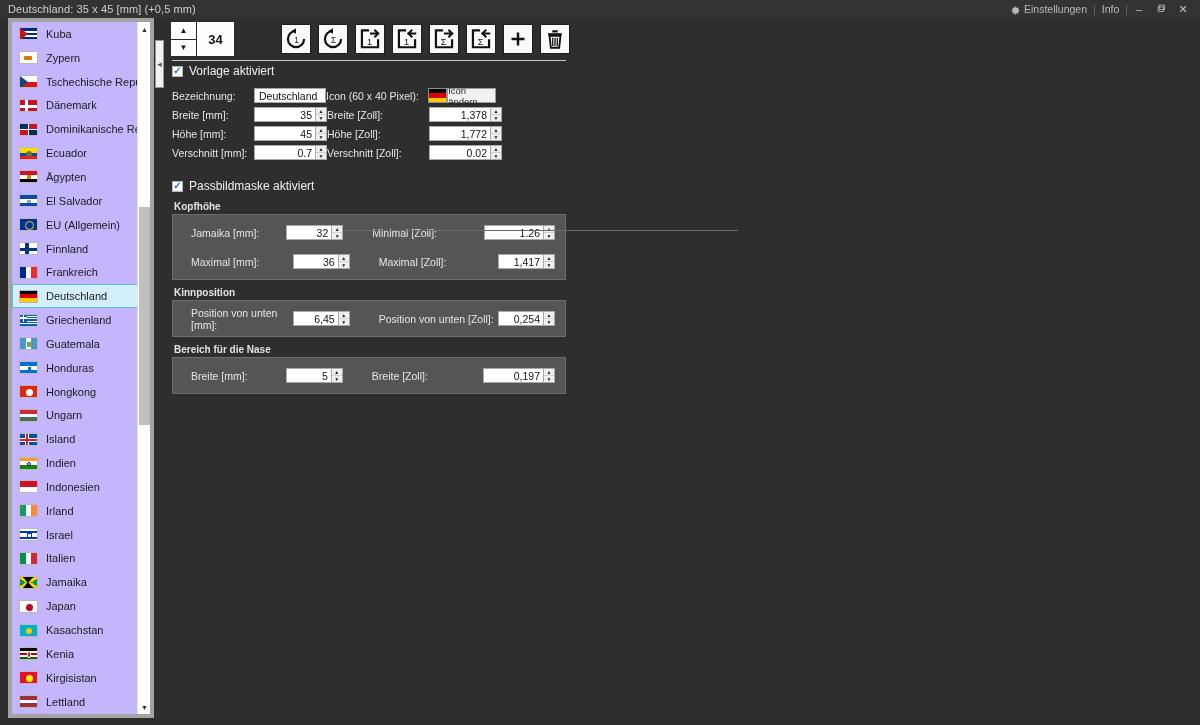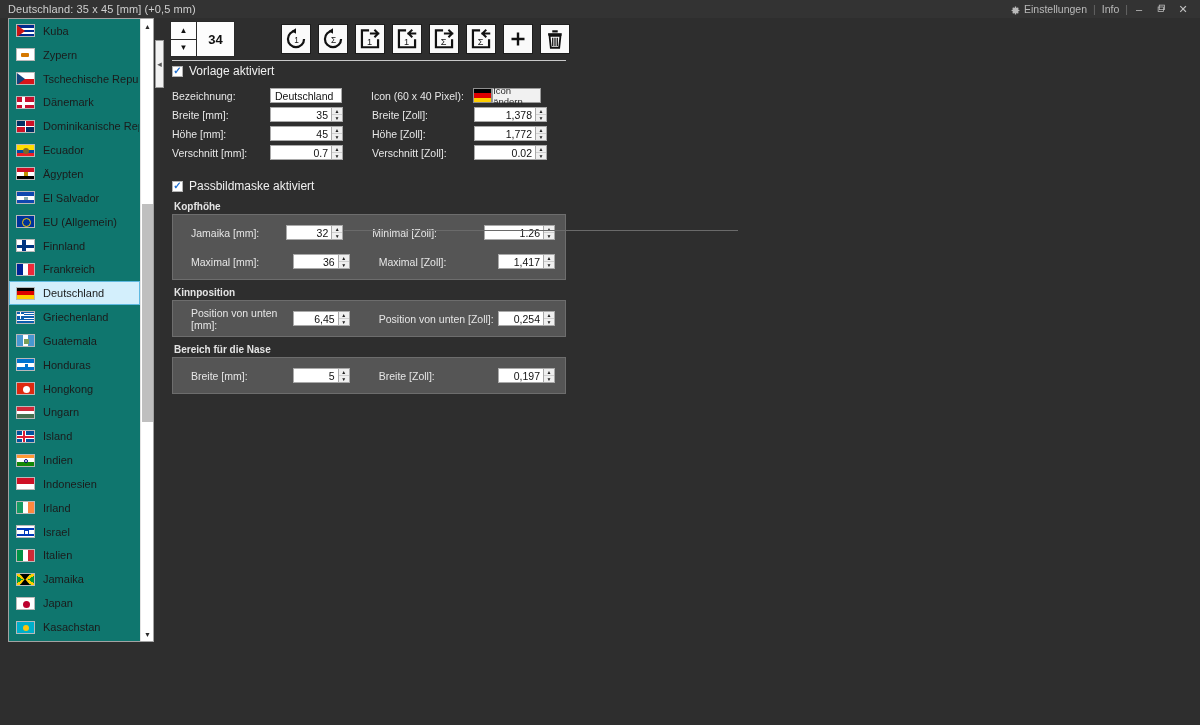--- a/index.html
+++ b/index.html
@@ -31,23 +31,23 @@
     display:flex; align-items:center; gap:4px; padding:0 6px; height:18px;
   }
   #titlebar-right .sep { color:#6a6a6a; }
   .gear {
     width:9px; height:9px; display:inline-block; position:relative;
   }
   .winbtn { width:22px; text-align:center; color:#c2c2c2; font-size:11px; }
 
   
   #list-panel {
-    position:absolute; left:8px; top:18px; width:146px; height:624px;
-    background:#0f766e;
-    border:1px solid #a3a3a3;
+    position:absolute; left:8px; top:18px; width:146px; height:700px;
+    background:#c4b5fd;
+    border:4px solid #a3a3a3;
     overflow:hidden;
   }
   #list-inner {
     position:absolute; left:0; top:0; width:131px; height:100%;
     overflow:hidden;
   }
   .list-item {
     height:23.85px;
     display:flex; align-items:center;
     padding-left:6px;
@@ -154,23 +154,23 @@
     display:flex; flex-direction:column;
   }
   .updown i {
     flex:1; display:flex; align-items:center; justify-content:center;
     color:#222; font-size:5px; font-style:normal;
   }
   .updown i.up { border-bottom:1px solid #cfcfcf; }
 
   
   .blk-row { display:flex; align-items:center; height:19px; }
-  .c-lab-l { width:98px; }
+  .c-lab-l { width:82px; }
   .c-inp-l { width:72px; }
-  .c-lab-r { width:102px; margin-left:29px; }
+  .c-lab-r { width:102px; }
   .c-inp-r { width:68px;border-radius:7px; }
 
   .flagbtn { display:flex; align-items:center; }
   .flagbtn .mini {
     width:24px; height:15px; border:1px solid #8f8f8f; position:relative;
     overflow:hidden; background:#222;
   }
   .flagbtn .mini span { position:absolute; display:block; width:100%; }
   .iconbtn {
     height:15px; width:62px; background:#f1f1f1; border:1px solid #9a9a9a;
@@ -721,21 +721,21 @@
       <div class="lab g-lab-l">Breite [mm]:</div>
       <div style="display:flex">
         <div class="fld right" style="width:46px">5</div>
         <div class="updown">
             <i class="up">▲</i>
             <i class="dn">▼</i>
           </div>
       </div>
       <div class="lab g-lab-r" style="margin-left:29px">Breite [Zoll]:</div>
       <div style="display:flex">
-        <div class="fld right" style="width:46px">0,197</div>
+        <div class="fld right" style="width:61px">0,197</div>
         <div class="updown">
             <i class="up">▲</i>
             <i class="dn">▼</i>
           </div>
       </div>
     </div>
   </div>
 
 </div>
 

